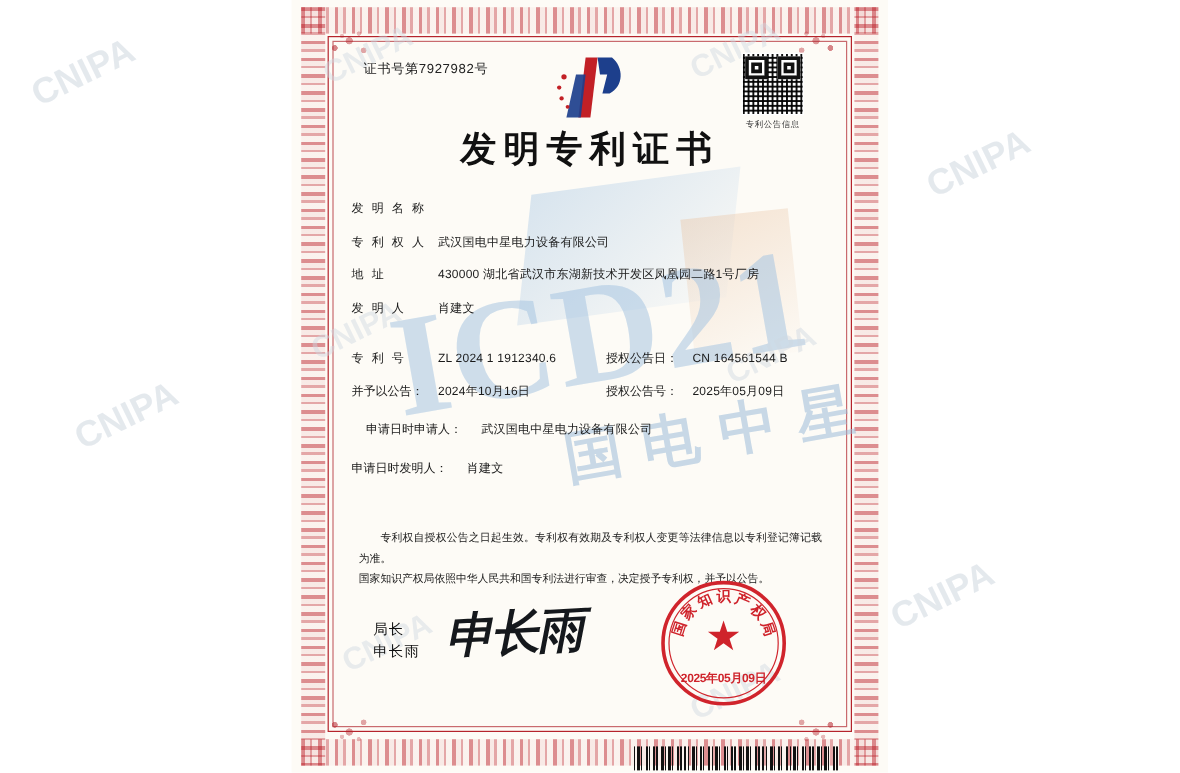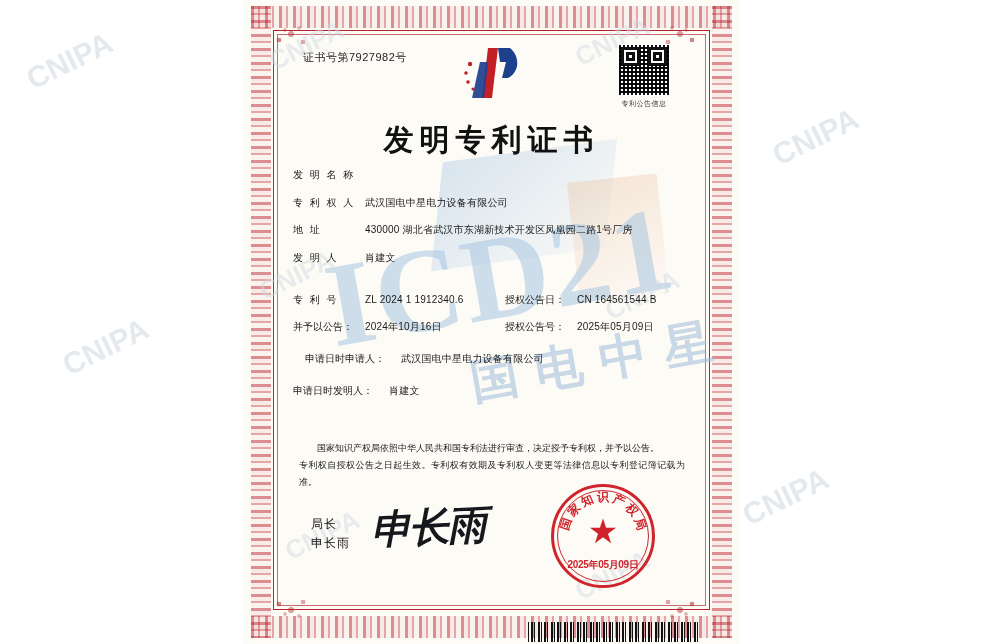--- a/index.html
+++ b/index.html
@@ -196,21 +196,21 @@
   #qr::after  { right: 2px; top: 2px; }
   #qr-label {
     margin-top: 3px;
     font-size: 7px;
     color: #333;
     letter-spacing: .5px;
   }
 
   #title {
     position: absolute;
-    left: 0; top: 120px;
+    left: 0; top: 104px;
     width: 497px;
     text-align: center;
     font-family: "Liberation Serif", serif;
     font-size: 30px;
     font-weight: bold;
     color: #111;
     letter-spacing: 6px;
   }
 
   
@@ -465,22 +465,22 @@
         <div class="val">武汉国电中星电力设备有限公司</div>
       </div>
 
       <div class="row" style="margin-top:18px;">
         <div class="lbl tight" style="width:96px;flex:0 0 96px;">申请日时发明人：</div>
         <div class="val">肖建文</div>
       </div>
     </div>
 
     <div id="legal">
+      <p>专利权自授权公告之日起生效。专利权有效期及专利权人变更等法律信息以专利登记簿记载为准。</p>
       <p>国家知识产权局依照中华人民共和国专利法进行审查，决定授予专利权，并予以公告。</p>
-      <p>专利权自授权公告之日起生效。专利权有效期及专利权人变更等法律信息以专利登记簿记载为准。</p>
     </div>
 
     <div id="sig-block">
       <div>局长</div>
       <div>申长雨</div>
     </div>
     <div id="sig-script">申长雨</div>
 
     <div id="seal">
       <div id="seal-ring"></div>

